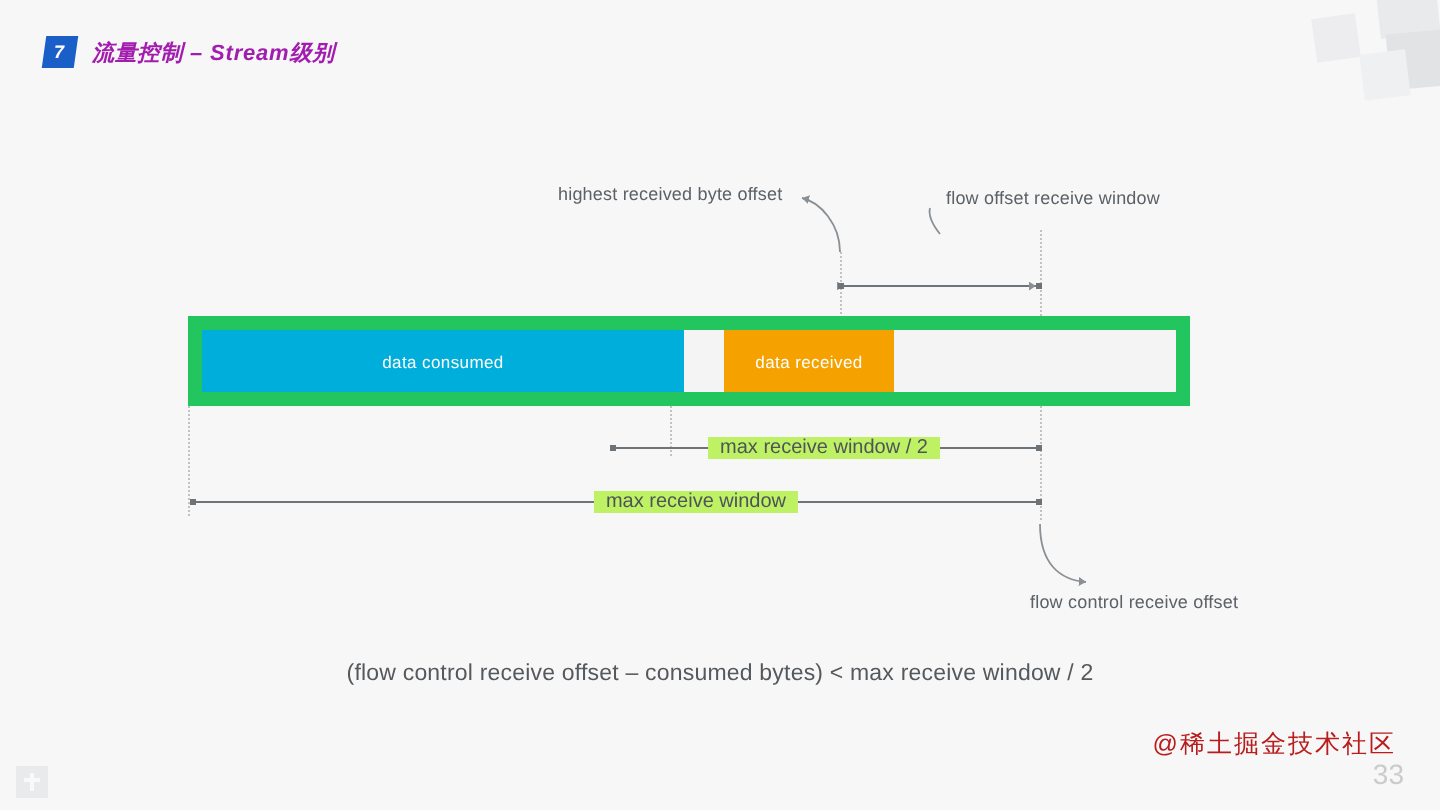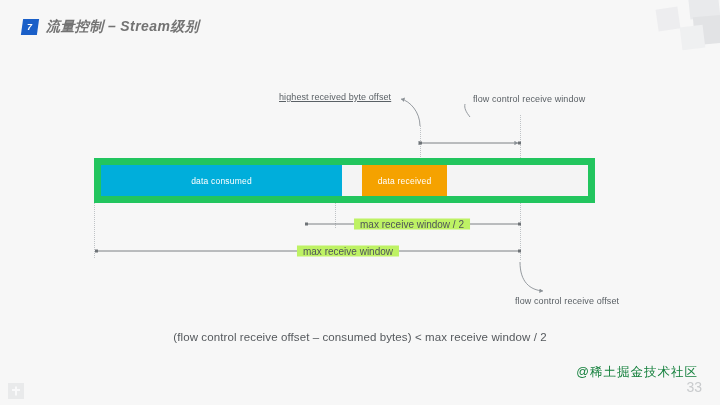--- a/index.html
+++ b/index.html
@@ -38,39 +38,39 @@
     font-size: 9px;
     font-weight: bold;
     font-style: italic;
     display: flex;
     align-items: center;
     justify-content: center;
     transform: skewX(-8deg);
   }
   .badge span { transform: skewX(8deg); }
   .title {
-    font-size: 14px;
+    font-size: 11px;
     font-weight: bold;
     font-style: italic;
-    color: #737373;
+    color: #a21caf;
     letter-spacing: 0.4px;
     white-space: nowrap;
   }
 
   
   .diagram { position: absolute; left: 0; top: 0; width: 720px; height: 405px; }
   .label {
     position: absolute;
     font-size: 9px;
     color: #5b6166;
     white-space: nowrap;
     letter-spacing: 0.1px;
   }
 
-  .lbl-highest { left: 279px; top: 92px; text-decoration: underline; }
+  .lbl-highest { left: 279px; top: 92px; }
   .lbl-fcwin   { left: 473px; top: 94px; }
   .lbl-fcoff   { left: 515px; top: 296px; }
 
   
   .bar {
     position: absolute;
     left: 94px; top: 158px;
     width: 501px; height: 45px;
     border: 7px solid #22c55e;
     box-sizing: border-box;
@@ -122,21 +122,21 @@
     font-size: 11.5px;
     color: #55595d;
     letter-spacing: 0.1px;
   }
 
   
   .watermark {
     position: absolute;
     right: 22px; bottom: 24px;
     font-size: 12.5px;
-    color: #15803d;
+    color: #b91c1c;
     letter-spacing: 1px;
   }
   .pagenum {
     position: absolute;
     right: 18px; bottom: 10px;
     font-size: 14px;
     color: #c9cbcd;
   }
   .footer-logo {
     position: absolute;
@@ -162,21 +162,21 @@
   <div class="header">
     <div class="badge">
       <span>7</span>
     </div>
     <div class="title">流量控制 – Stream级别</div>
   </div>
 
   <div class="diagram">
 
     <div class="label lbl-highest">highest received byte offset</div>
-    <div class="label lbl-fcwin">flow control receive window</div>
+    <div class="label lbl-fcwin">flow offset receive window</div>
     <div class="label lbl-fcoff">flow control receive offset</div>
 
     <div class="vdot vdot-left"></div>
     <div class="vdot vdot-mid"></div>
     <div class="vdot vdot-orange"></div>
     <div class="vdot vdot-right"></div>
 
     <div class="bar">
       <div class="seg seg-consumed">
         <span>data consumed</span>

